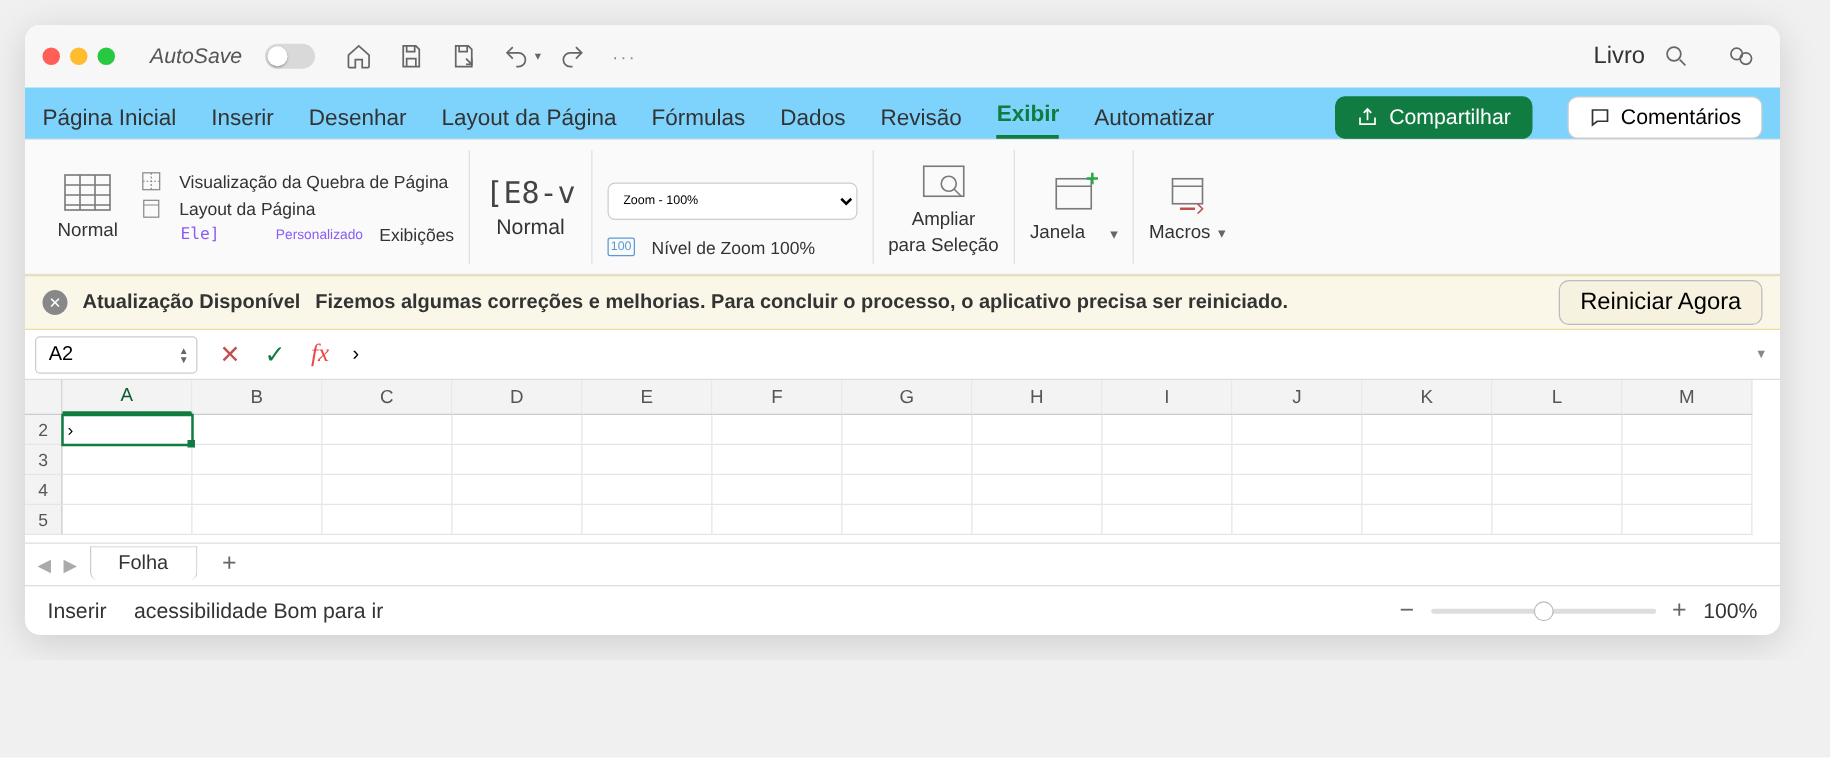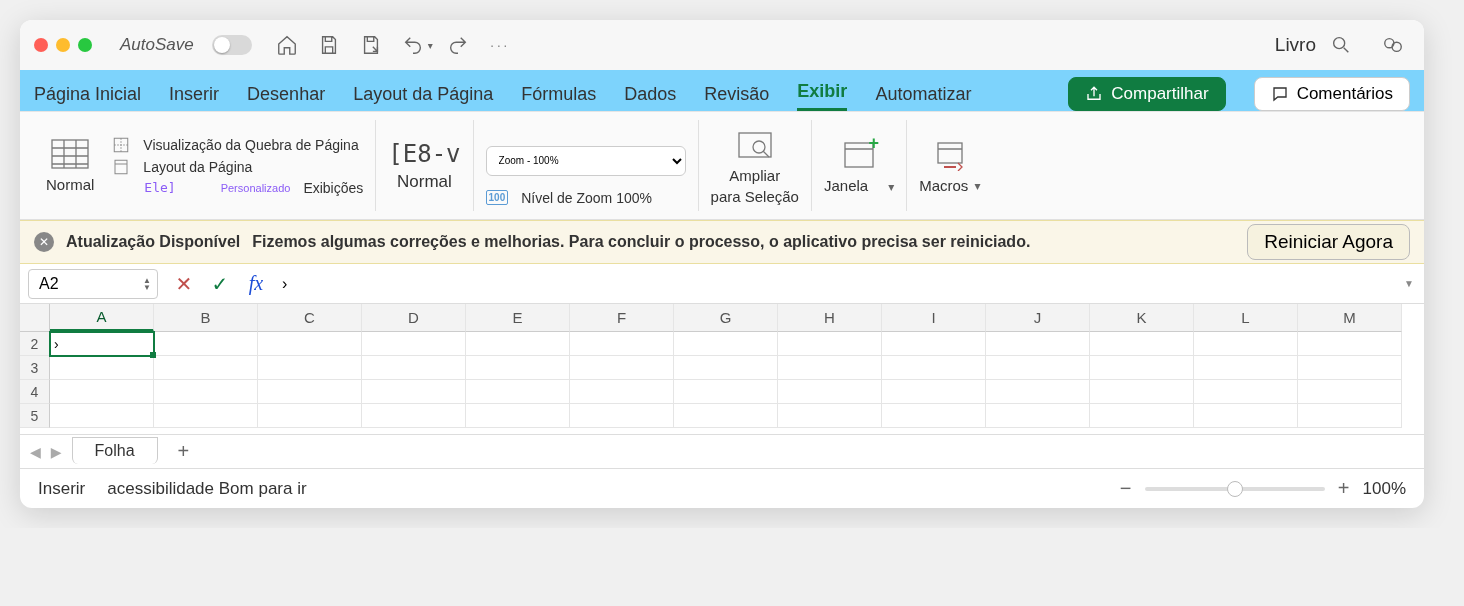--- a/index.html
+++ b/index.html
@@ -61,21 +61,21 @@
 .banner-text { color:#333; font-size:16px; flex:1; white-space:nowrap; overflow:hidden; text-overflow:ellipsis;font-weight:bold; }
 .banner-btn { border:1px solid #bbb; background:#f6f2df; border-radius:8px; padding:6px 16px; font-size:19px; cursor:pointer; }
 
 
 .formula-bar { display:flex; align-items:center; height:40px; border-bottom:1px solid #ddd; }
 .namebox { width:130px; height:30px; border:1px solid #ccc; margin:0 8px; display:flex; align-items:center; padding:0 10px; font-size:16px; border-radius:4px; background:#fff; position:relative; }
 .namebox-arrows { position:absolute; right:6px; display:flex; flex-direction:column; font-size:8px; color:#666; line-height:7px; }
 .fb-btn { width:36px; display:flex; align-items:center; justify-content:center; font-size:20px; cursor:pointer; }
 .fb-cancel { color:#c0504d; }
 .fb-ok { color:#107c41; }
-.fb-fx { color:#1d4ed8; font-style:italic; font-family:serif; }
+.fb-fx { color:#ef4444; font-style:italic; font-family:serif; }
 .fb-input { flex:1; border:none; outline:none; font-size:16px; padding:0 8px; }
 .fb-expand { width:30px; color:#888; font-size:10px; cursor:pointer; text-align:center; }
 
 
 .grid-area { display:flex; height:130px; overflow:hidden; }
 .rowhdrs { width:30px; display:flex; flex-direction:column; }
 .corner { height:28px; background:#f3f3f3; border-right:1px solid #ccc; border-bottom:1px solid #ccc; }
 .rowhdr { height:24px; background:#f3f3f3; border-right:1px solid #ccc; border-bottom:1px solid #e5e5e5; display:flex; align-items:center; justify-content:center; font-size:14px; color:#555; cursor:pointer; }
 .cols { flex:1; display:flex; flex-direction:column; }
 .colhdrs { height:28px; display:flex; }
@@ -228,21 +228,21 @@
     <div class="group" style="align-items:center;">
       <div class="e8v">[E8-v</div>
       <div class="show-label">Normal</div>
     </div>
 
     <div class="group">
       <select class="zoom-select">
         <option>Zoom - 100%</option>
       </select>
       <div class="line-item" style="margin-top:10px;">
-        <span style="font-size:10px;border:1px solid #5b9bd5;color:#5b9bd5;padding:1px 2px;border-radius:2px;font-weight:bold;">100</span>
+        <span style="font-size:10px;border:1px solid #5b9bd5;color:#5b9bd5;padding:1px 2px;border-radius:2px;">100</span>
         <span>Nível de Zoom 100%</span>
       </div>
     </div>
 
     <div class="group" style="align-items:flex-end;">
       <div class="stack-btn">
         <div class="big-ic">
             <svg viewBox="0 0 40 32">
               <rect x="4" y="4" width="32" height="24"></rect>
               <circle cx="24" cy="18" r="6"></circle>

